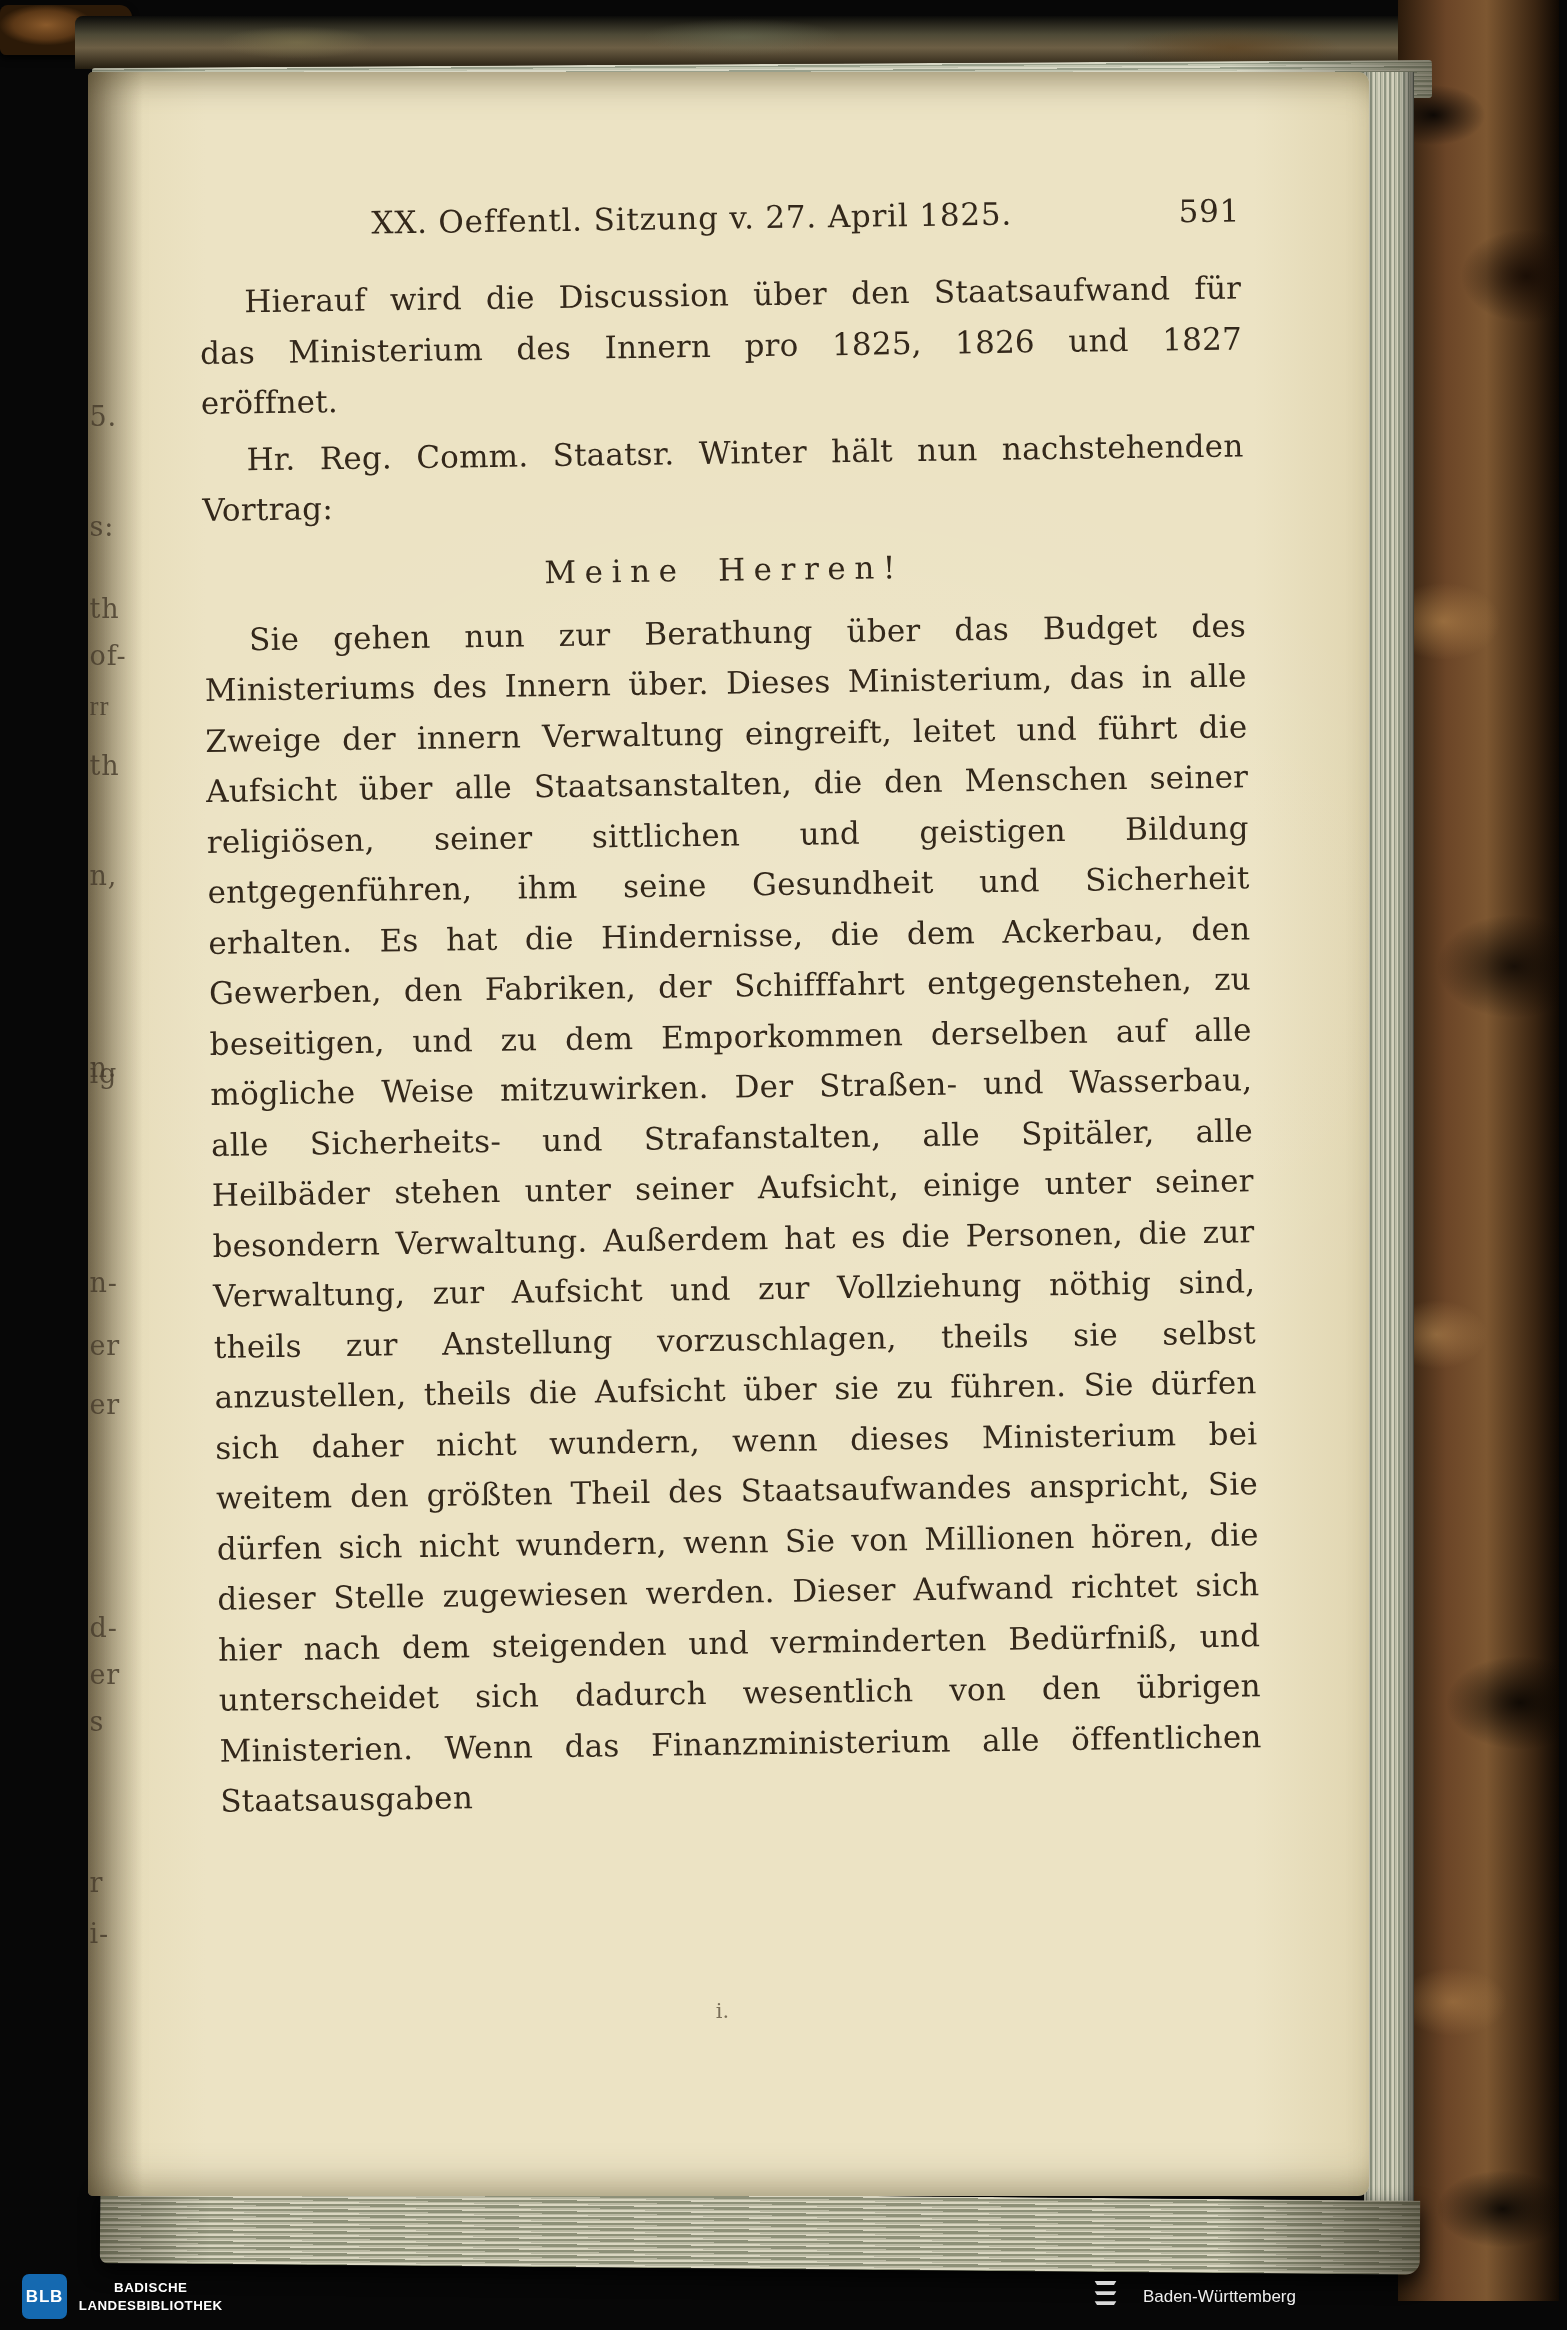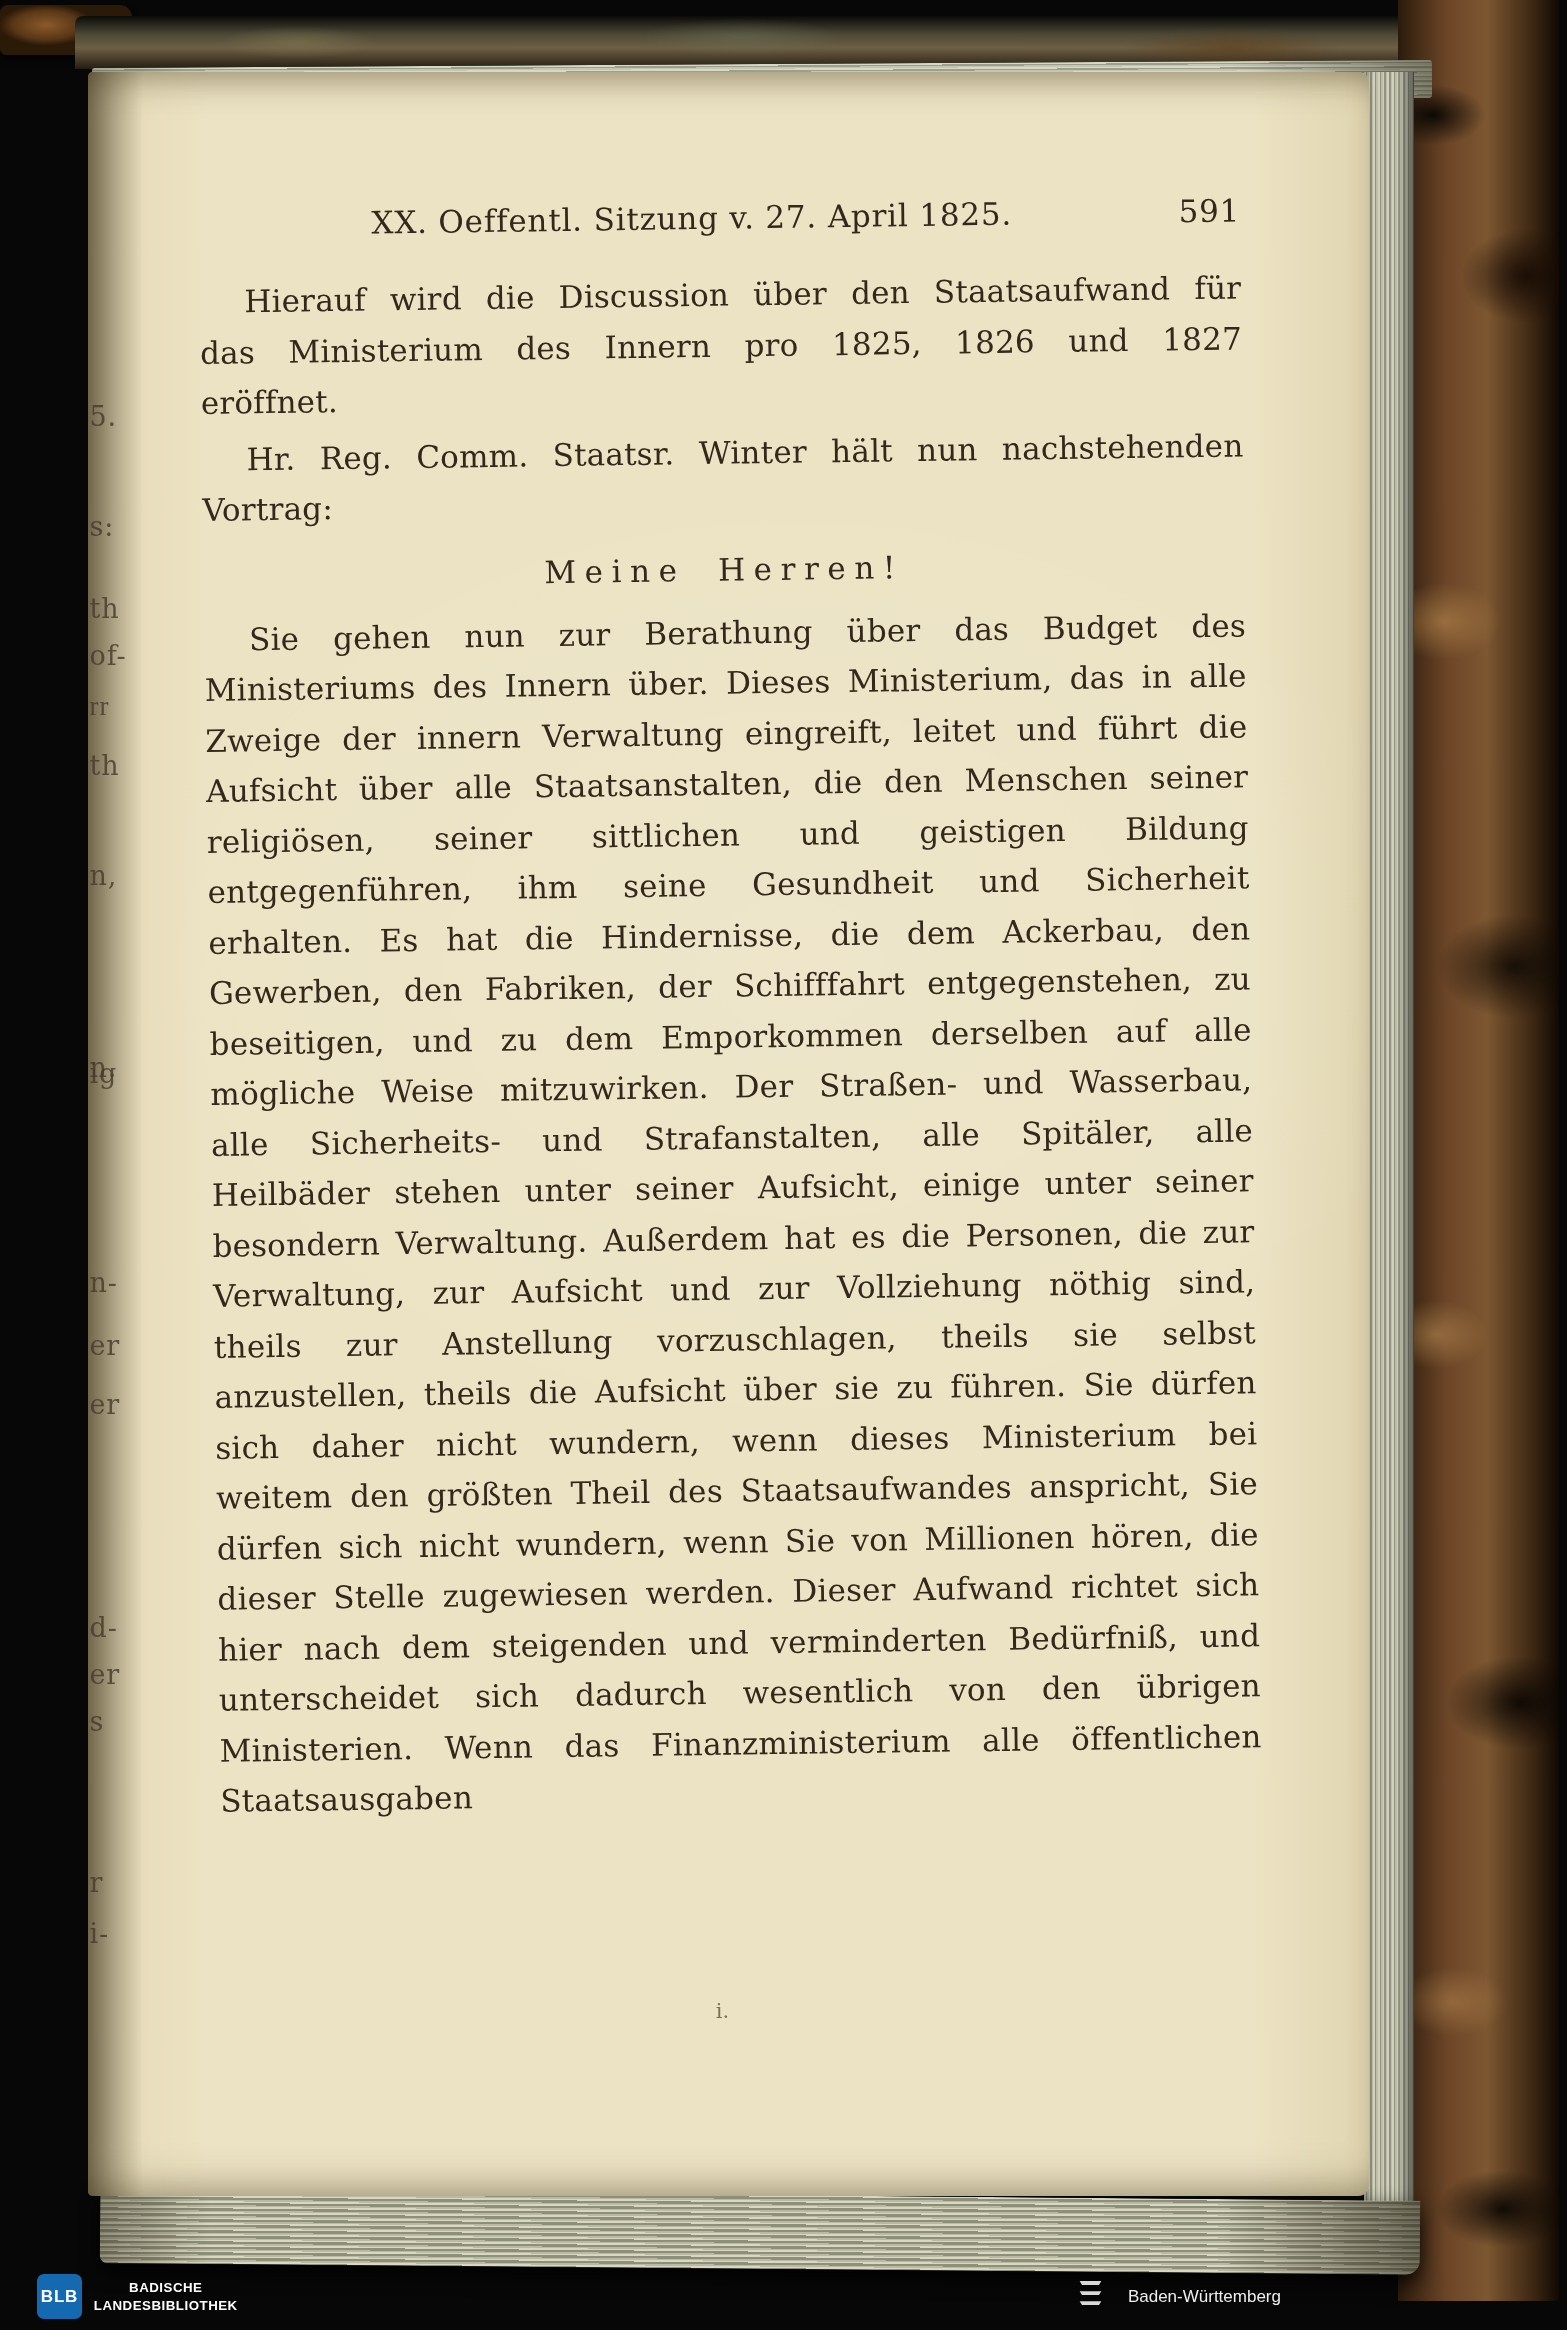--- a/index.html
+++ b/index.html
@@ -105,21 +105,21 @@
   }
 
   .bottom-mark {
     position:absolute; left:49%; top:1927px; font-size:21px; color:#4a3f2d; opacity:.7;
   }
 
   
   .footer {
     position:absolute; left:0; bottom:0; width:1368px; height:67px;
     display:flex; align-items:center; justify-content:space-between;
-    padding:0 37px; box-sizing:border-box; color:#fff;
+    padding:0 22px; box-sizing:border-box; color:#fff;
     font-family:"Liberation Sans", sans-serif;
   }
   .blb { display:flex; align-items:center; gap:11.8px; }
   .blb-logo {
     width:45px; height:45px; border-radius:7px; background:#1569b0;
     display:flex; align-items:center; justify-content:center;
     font-weight:bold; font-size:17px; letter-spacing:0.8px; color:#fff;
   }
   .blb-lines { font-size:13.3px; font-weight:bold; line-height:1.3; letter-spacing:0.5px;text-align:center; }
   .bw { display:flex; align-items:center; gap:24px; margin-right:50px; }

